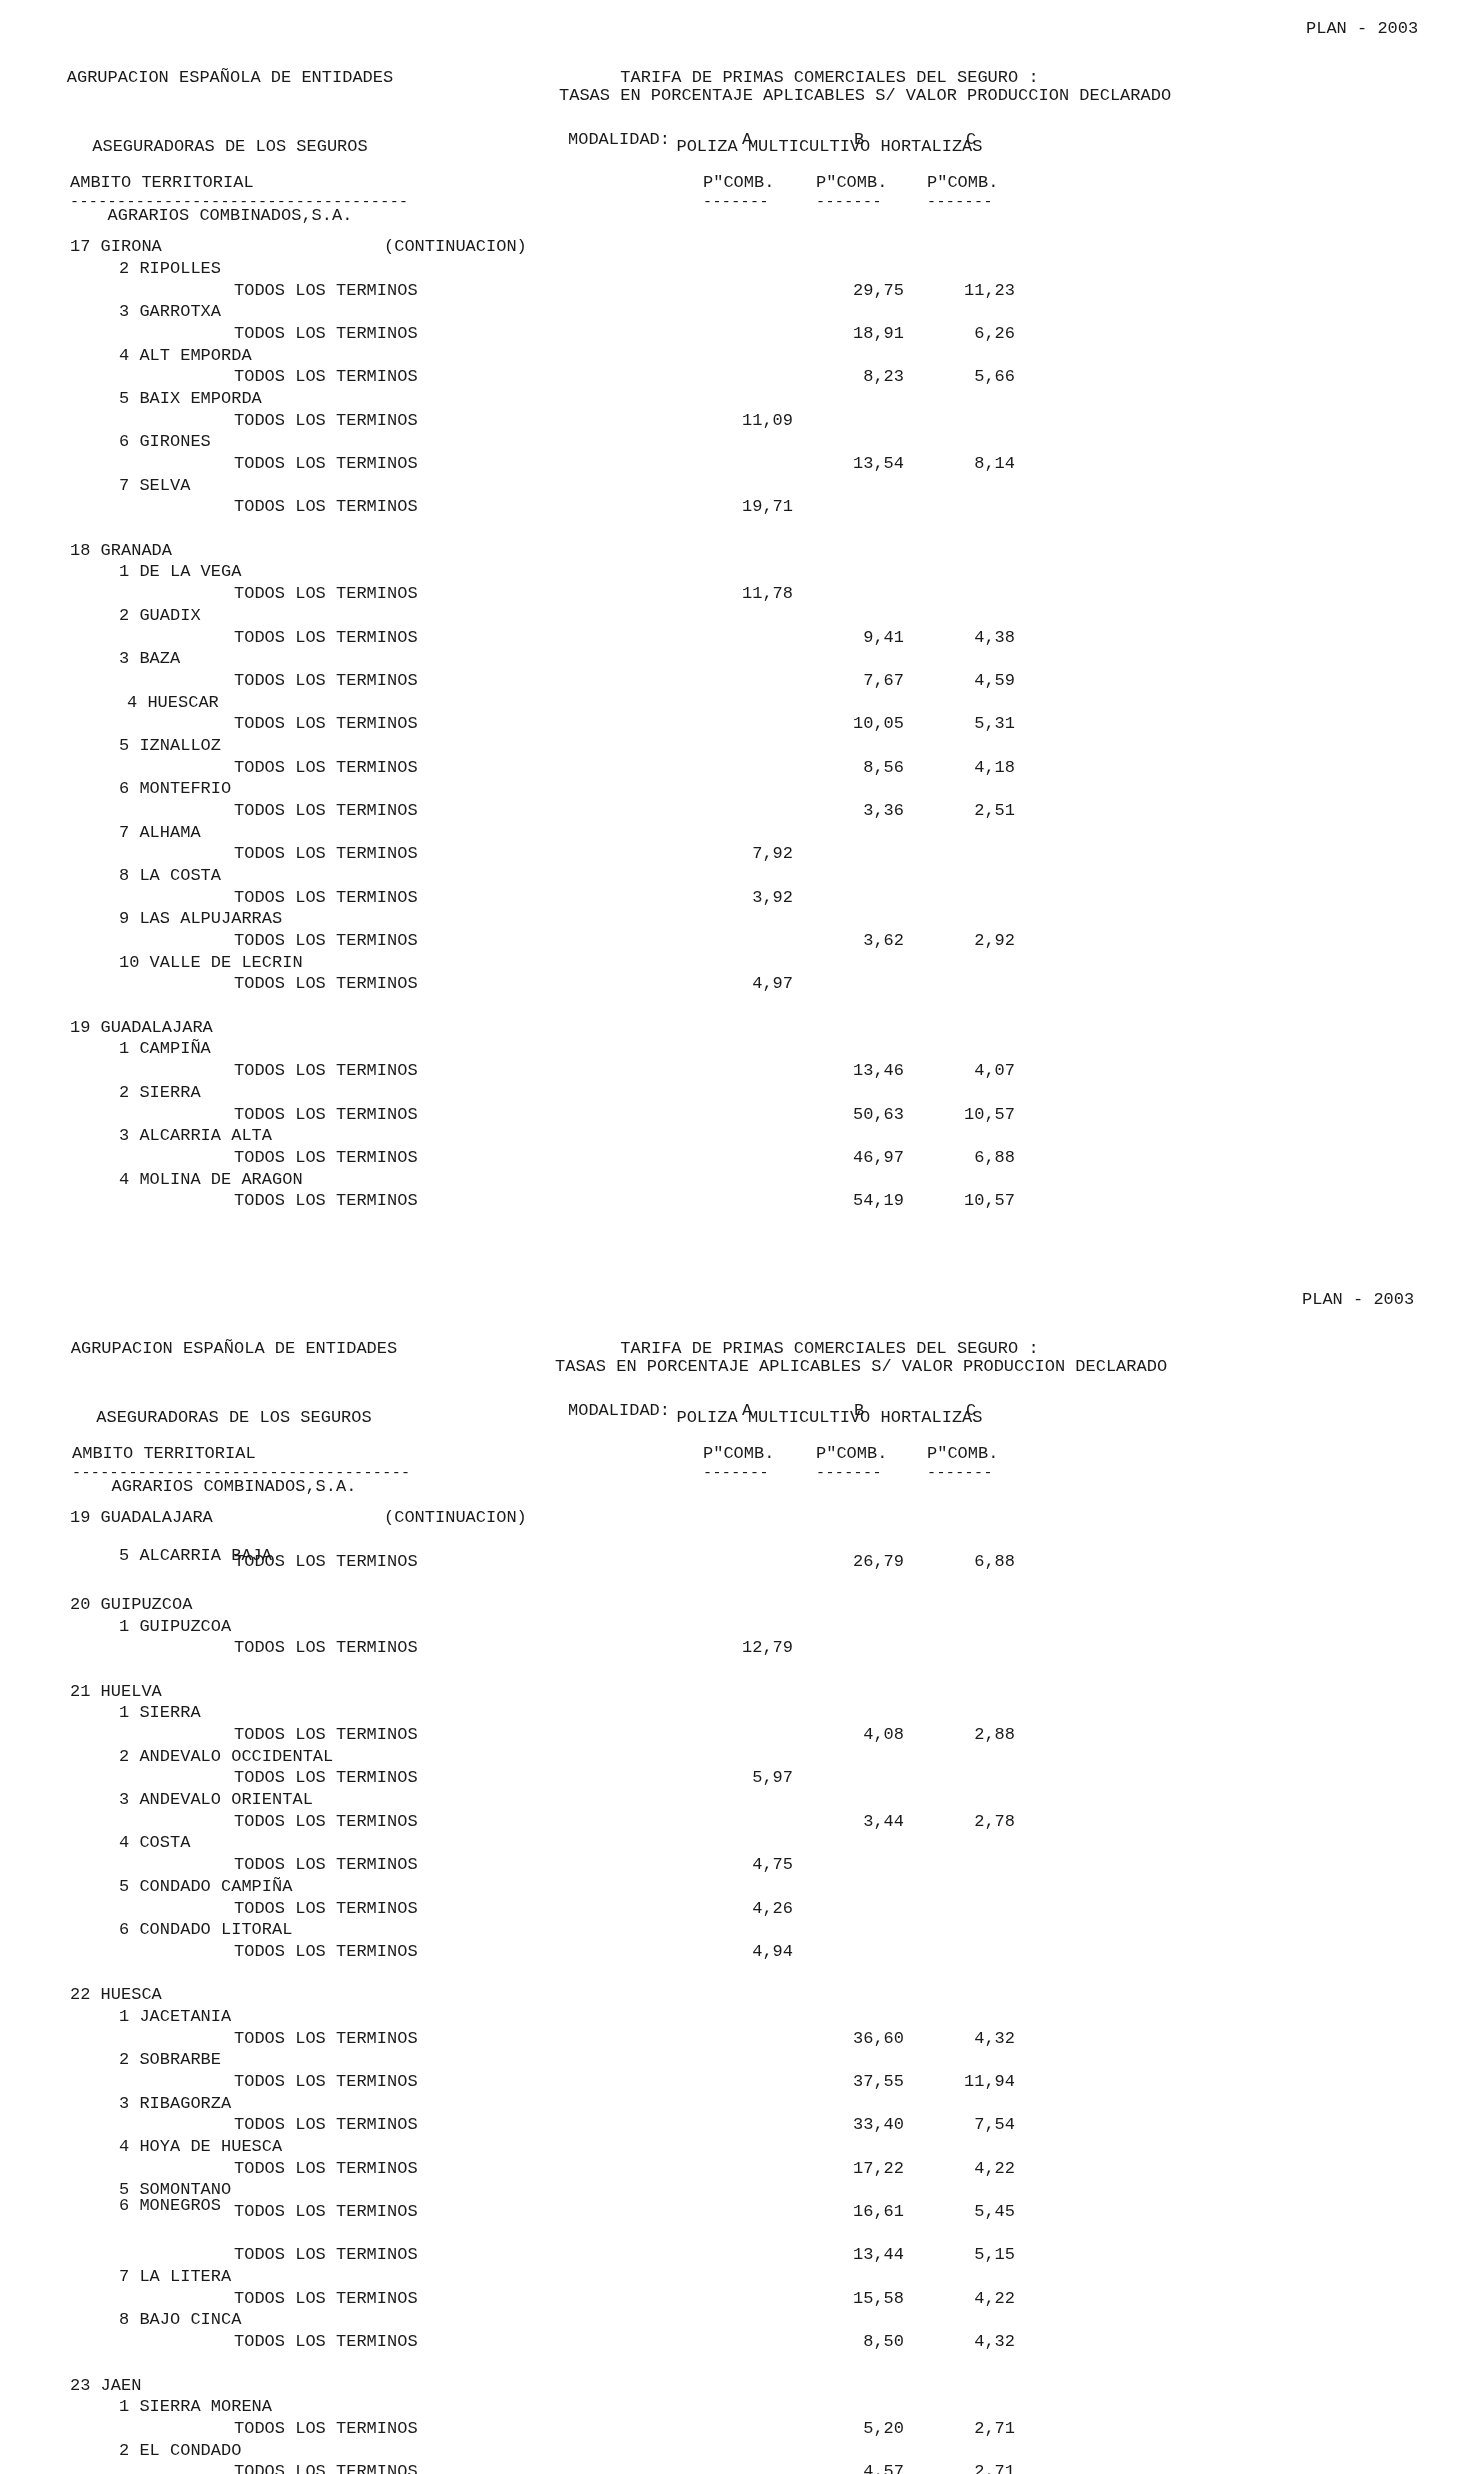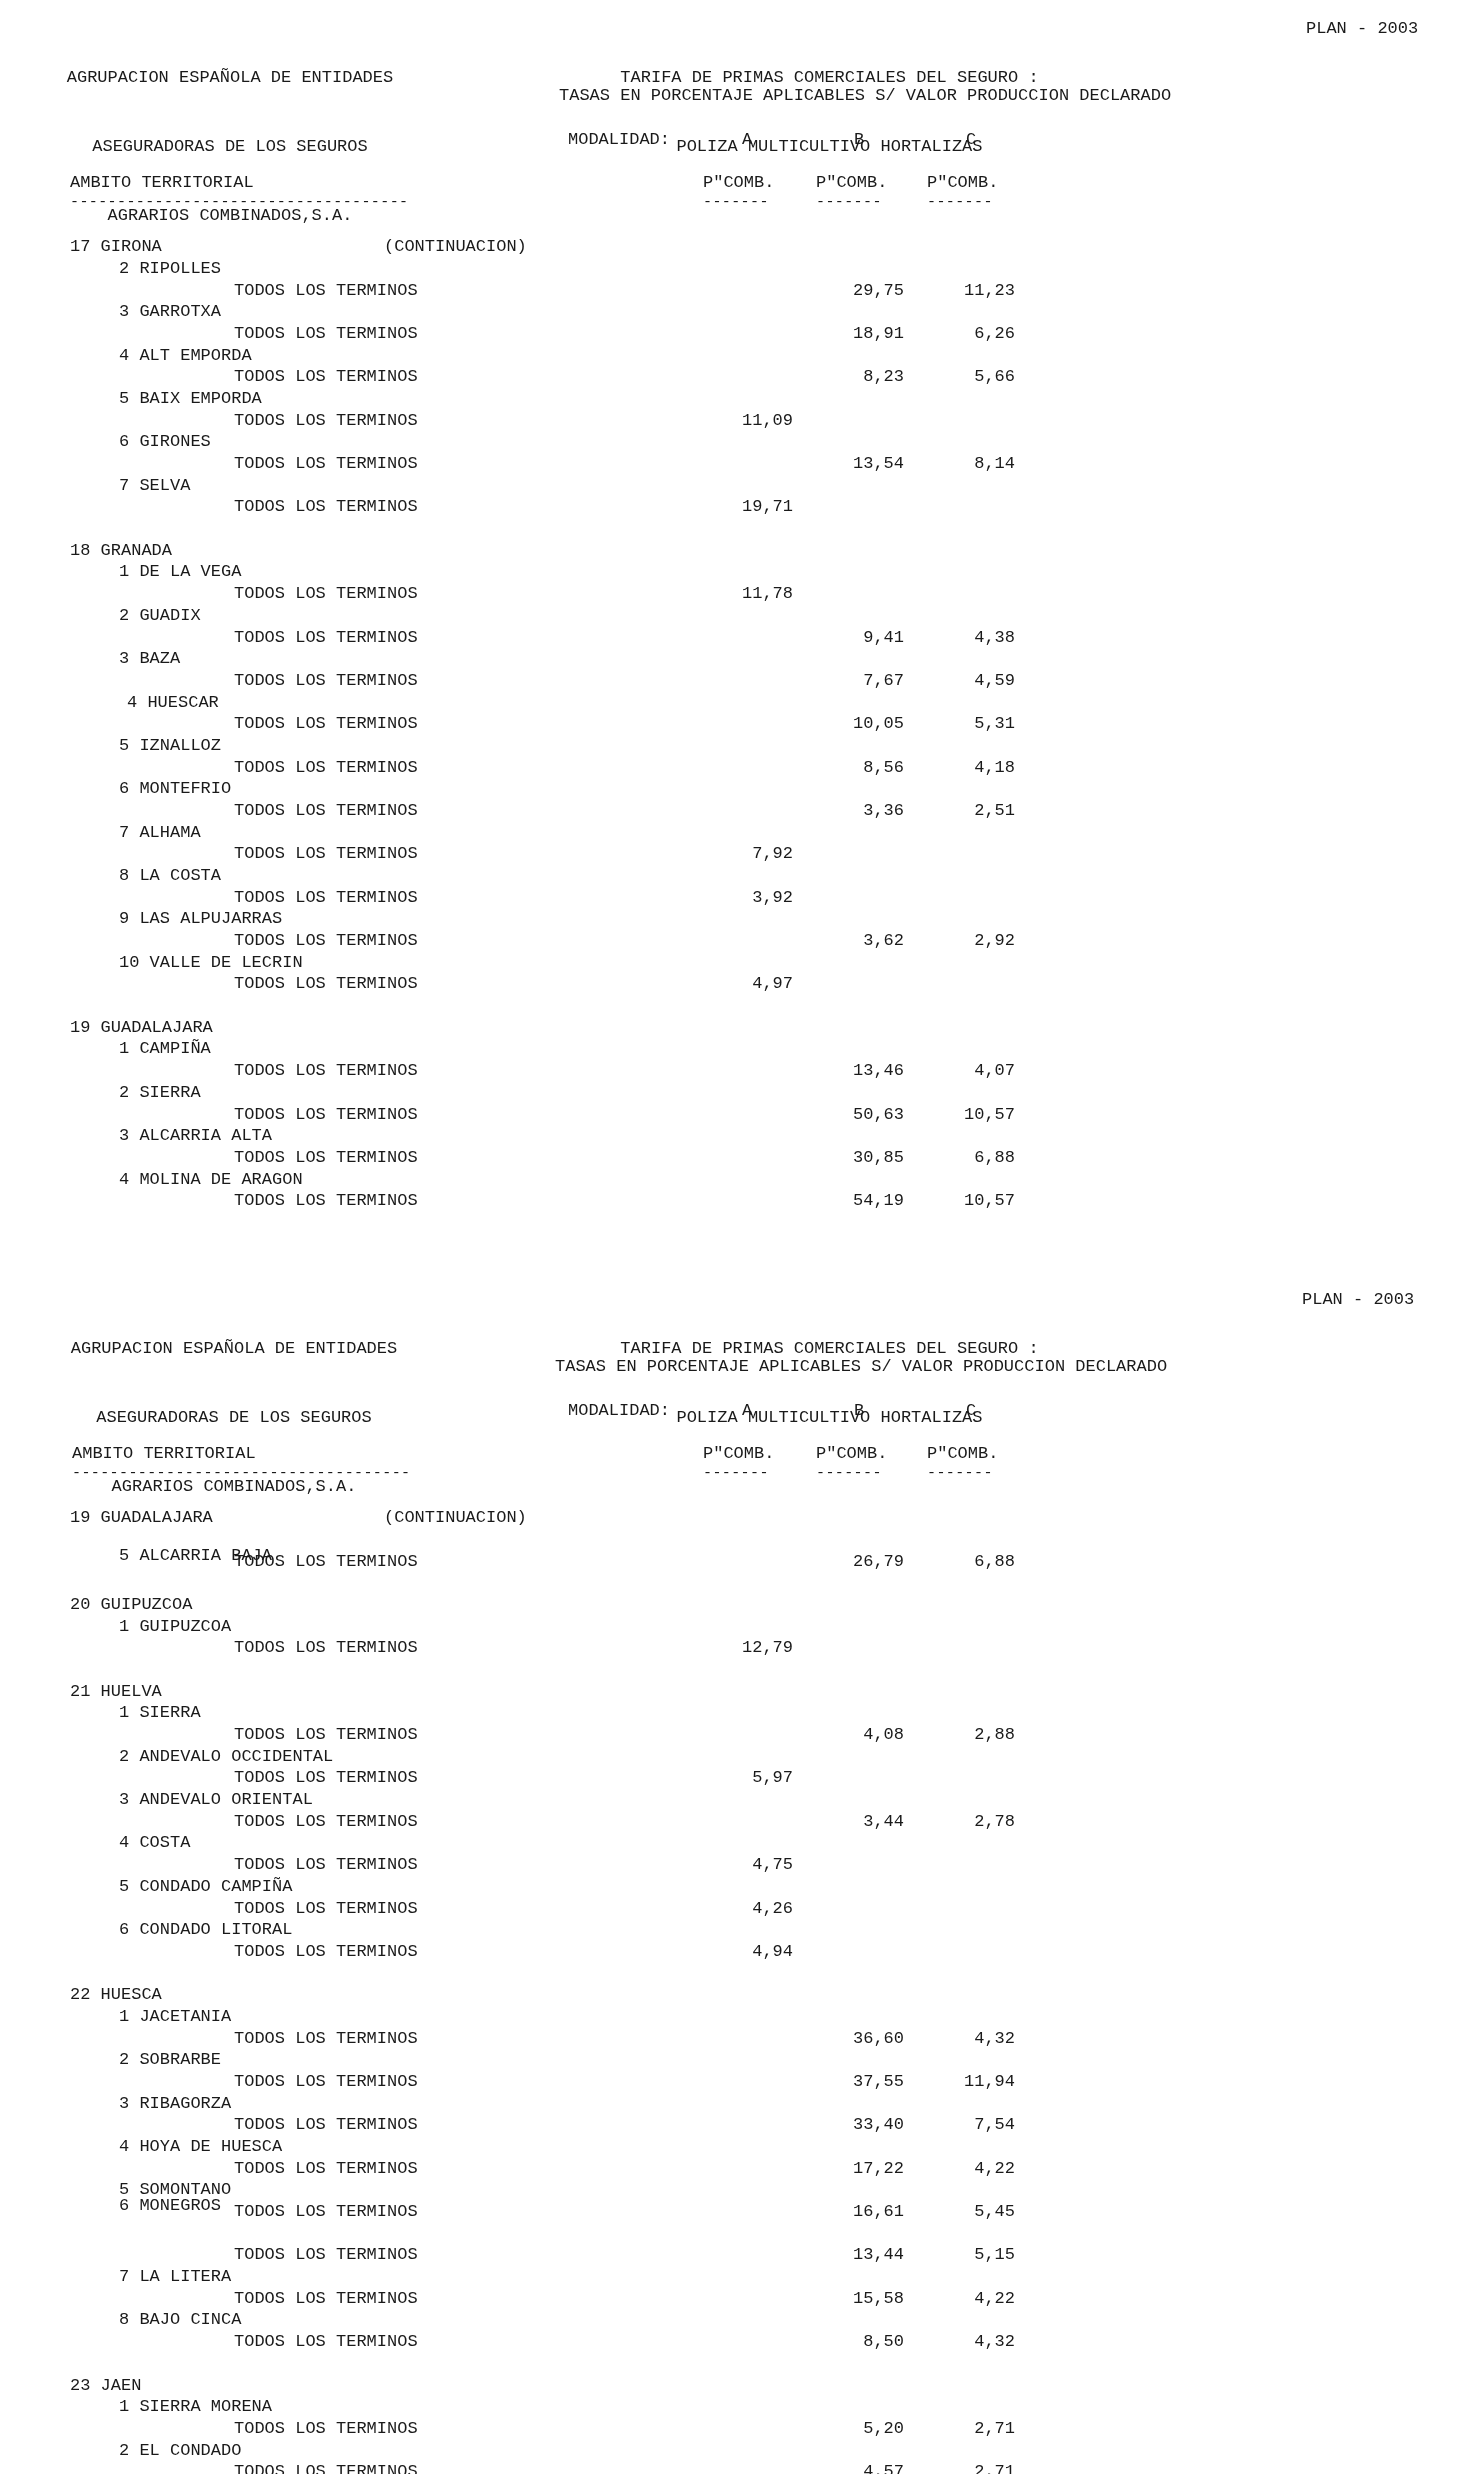--- a/index.html
+++ b/index.html
@@ -224,21 +224,21 @@
         <span class="abs val va"></span>
         <span class="abs val vb">50,63</span>
         <span class="abs val vc">10,57</span>
       </div>
       <div class="row" style="top: 1127px;">
         <span class="abs com">3 ALCARRIA ALTA</span>
       </div>
       <div class="row" style="top: 1149px;">
         <span class="abs ter">TODOS LOS TERMINOS</span>
         <span class="abs val va"></span>
-        <span class="abs val vb">30,85</span>
+        <span class="abs val vb">46,97</span>
         <span class="abs val vc">6,88</span>
       </div>
       <div class="row" style="top: 1171px;">
         <span class="abs com">4 MOLINA DE ARAGON</span>
       </div>
       <div class="row" style="top: 1192px;">
         <span class="abs ter">TODOS LOS TERMINOS</span>
         <span class="abs val va"></span>
         <span class="abs val vb">54,19</span>
         <span class="abs val vc">10,57</span>

